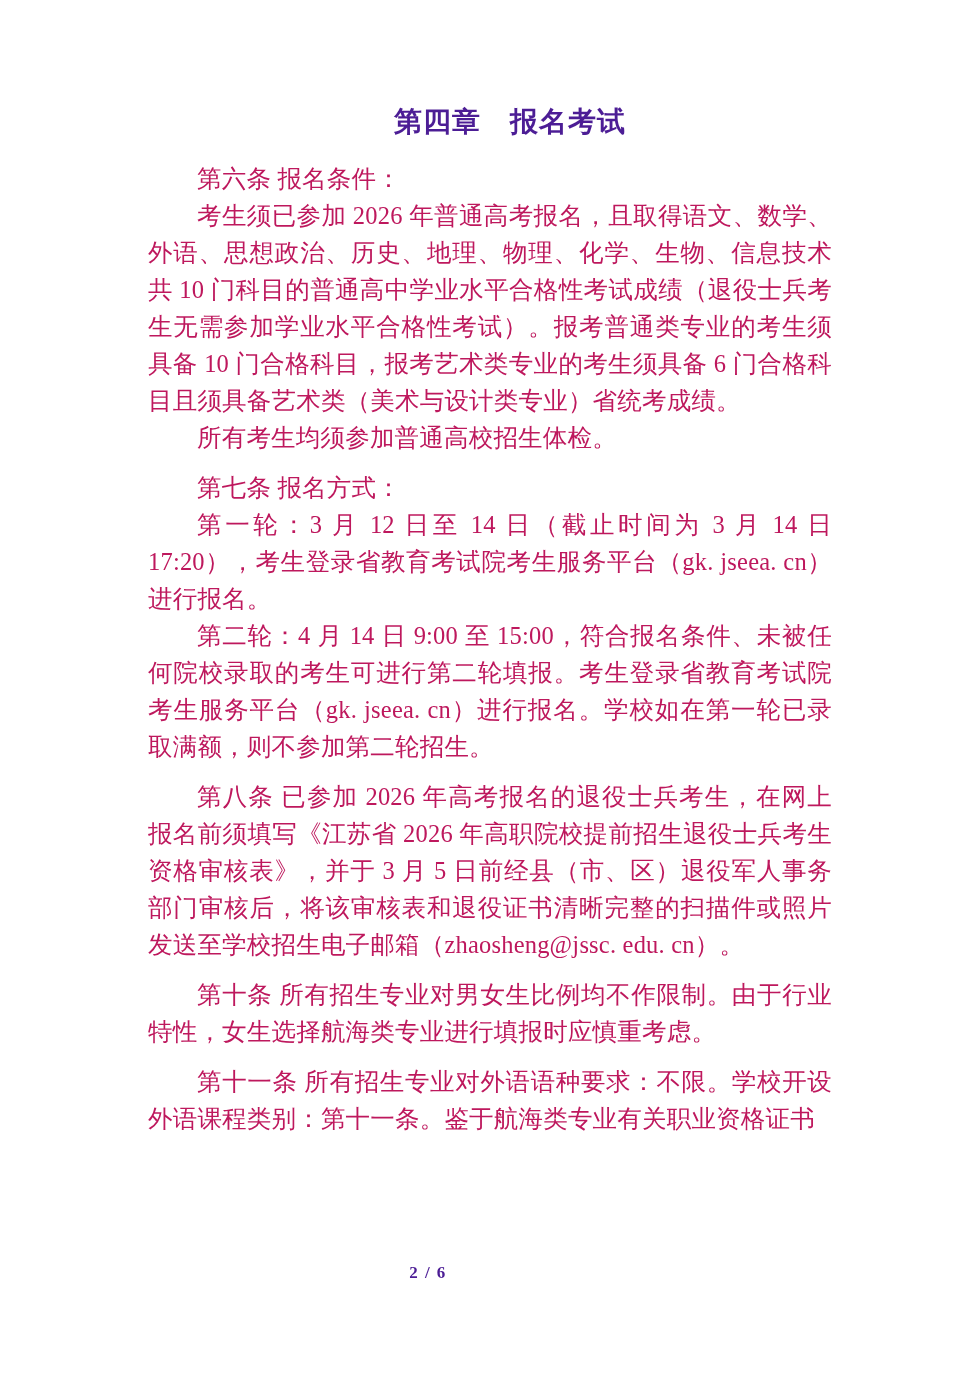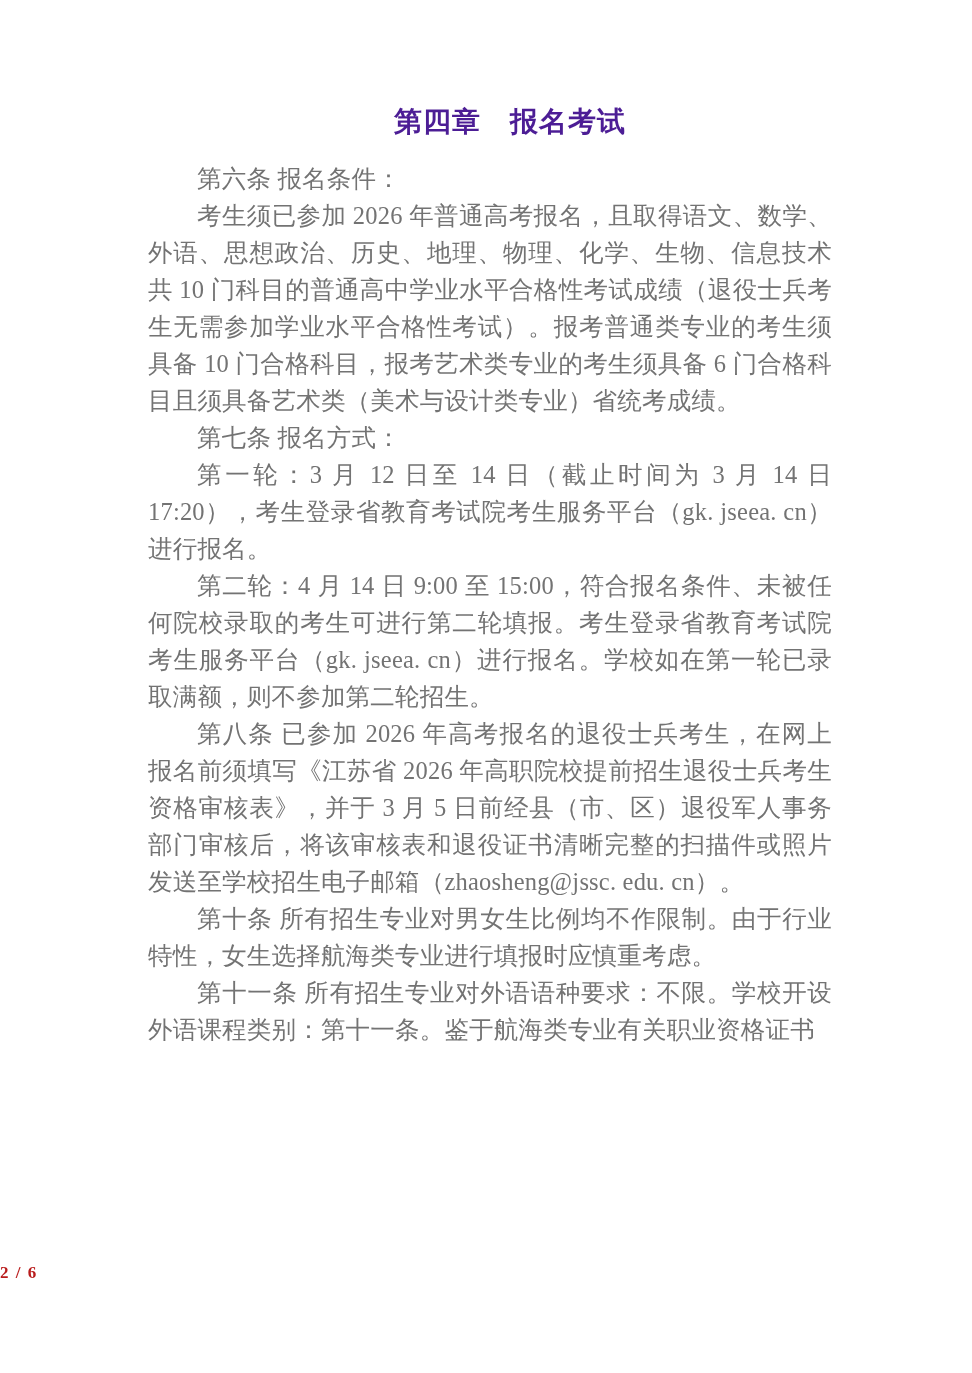--- a/index.html
+++ b/index.html
@@ -39,49 +39,52 @@
     left: 148px;
     width: 684px;
   }
   .para {
     font-size: 24.5px;
     line-height: 37px;
     text-align: justify;
     text-justify: inter-character;
     text-align-last: left;
     margin: 0;
-    color: #737373;
+    color: #be185d;
     letter-spacing: 0.2px;
   }
   .para.indent {
     text-indent: 2em;
   }
   .gap-before {
+    margin-top: 13px;
   }
   .page-footer {
     position: absolute;
     top: 1263px;
     left: 0;
     width: 856px;
+    text-align: center;
     font-size: 17px;
     font-weight: 700;
-    color: #b91c1c;
+    color: #4c1d95;
     letter-spacing: 1.5px;
   }
 </style>
 </head>
 <body>
 
 <div class="page">
 
   <div class="doc-title">第四章　报名考试</div>
 
   <div class="body-col">
       <p class="para indent">第六条 报名条件：</p>
       <p class="para indent">考生须已参加 2026 年普通高考报名，且取得语文、数学、外语、思想政治、历史、地理、物理、化学、生物、信息技术共 10 门科目的普通高中学业水平合格性考试成绩（退役士兵考生无需参加学业水平合格性考试）。报考普通类专业的考生须具备 10 门合格科目，报考艺术类专业的考生须具备 6 门合格科目且须具备艺术类（美术与设计类专业）省统考成绩。</p>
+      <p class="para indent">所有考生均须参加普通高校招生体检。</p>
       <p class="para indent gap-before">第七条 报名方式：</p>
       <p class="para indent">第一轮：3 月 12 日至 14 日（截止时间为 3 月 14 日 17:20），考生登录省教育考试院考生服务平台（gk. jseea. cn）进行报名。</p>
       <p class="para indent">第二轮：4 月 14 日 9:00 至 15:00，符合报名条件、未被任何院校录取的考生可进行第二轮填报。考生登录省教育考试院考生服务平台（gk. jseea. cn）进行报名。学校如在第一轮已录取满额，则不参加第二轮招生。</p>
       <p class="para indent gap-before">第八条 已参加 2026 年高考报名的退役士兵考生，在网上报名前须填写《江苏省 2026 年高职院校提前招生退役士兵考生资格审核表》，并于 3 月 5 日前经县（市、区）退役军人事务部门审核后，将该审核表和退役证书清晰完整的扫描件或照片发送至学校招生电子邮箱（zhaosheng@jssc. edu. cn）。</p>
       <p class="para indent gap-before">第十条 所有招生专业对男女生比例均不作限制。由于行业特性，女生选择航海类专业进行填报时应慎重考虑。</p>
       <p class="para indent gap-before">第十一条 所有招生专业对外语语种要求：不限。学校开设外语课程类别：第十一条。鉴于航海类专业有关职业资格证书</p>
     </div>
 
   <div class="page-footer">2 / 6</div>
 

